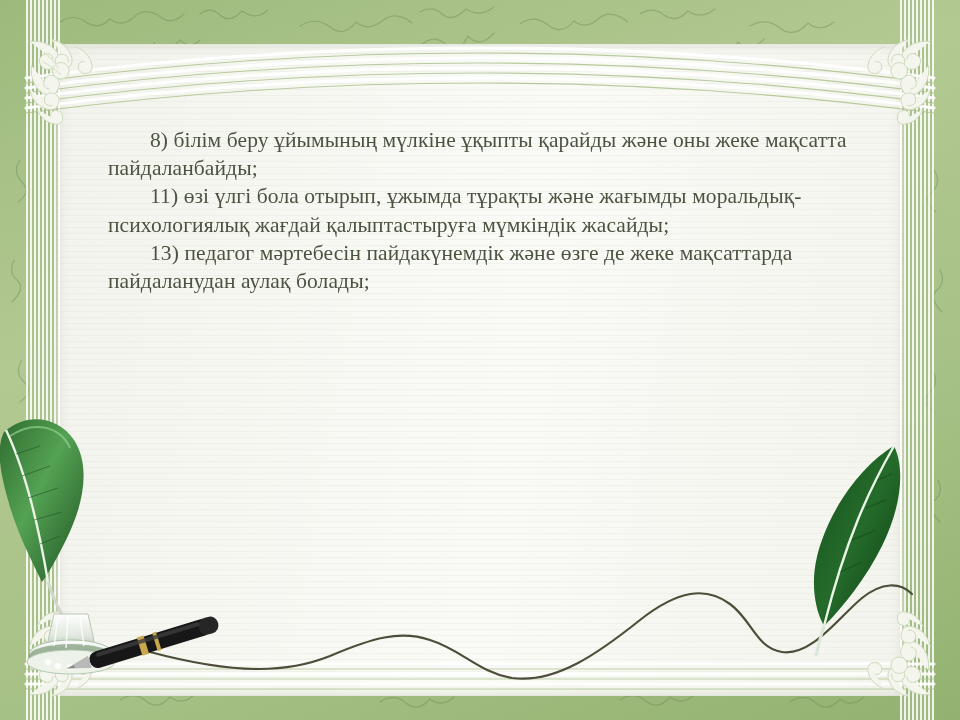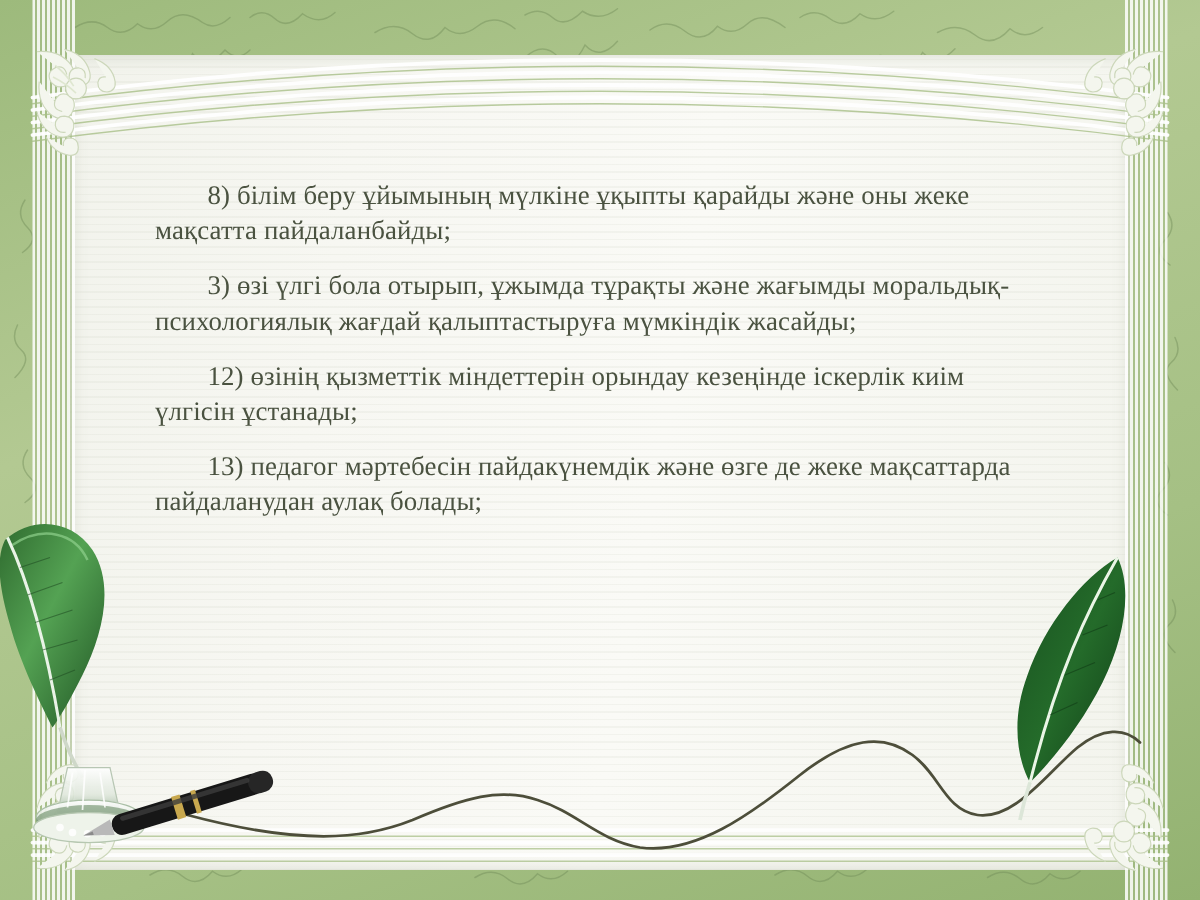--- a/index.html
+++ b/index.html
@@ -95,21 +95,21 @@
     position: absolute;
     left: 108px;
     top: 126px;
     width: 748px;
     color: #4a5240;
     font-size: 21.5px;
     line-height: 28.2px;
     letter-spacing: .1px;
   }
   .textblock p {
-    margin: 16px;
+    margin: 0;
     text-indent: 42px;
     white-space: pre-wrap;
   }
 
   
   .obj { position: absolute; pointer-events: none; }
   .quill-left  { left: -4px;  top: 404px;  width: 190px; height: 300px; }
   .quill-right { right: 44px; bottom: 30px; width: 150px; height: 260px; }
   .inkline     { left: 0; bottom: 0; width: 960px; height: 160px; }
   .penobj      { left: 52px; bottom: 28px; width: 190px; height: 90px; }
@@ -315,18 +315,17 @@
       <rect x="88" y="33" width="7" height="19" fill="#c8a84e"></rect>
       <rect x="104" y="33" width="4" height="19" fill="#c8a84e"></rect>
       <path d="M36 36 L12 42 L36 49 Z" fill="#b9b9b9"></path>
       <path d="M20 41 L12 42 L20 44 Z" fill="#8a8a8a"></path>
       <rect x="44" y="36" width="108" height="4" rx="2" fill="#3c3c3c" opacity=".8"></rect>
     </g>
   </svg>
 
   <div class="textblock">
     <p>8) білім беру ұйымының мүлкіне ұқыпты қарайды және оны жеке мақсатта пайдаланбайды;</p>
-    <p>3) өзі үлгі бола отырып, ұжымда тұрақты және жағымды моральдық-психологиялық жағдай қалыптастыруға мүмкіндік жасайды;</p>
-    <p>12) өзінің қызметтік міндеттерін орындау кезеңінде іскерлік киім үлгісін ұстанады;</p>
+    <p>11) өзі үлгі бола отырып, ұжымда тұрақты және жағымды моральдық-психологиялық жағдай қалыптастыруға мүмкіндік жасайды;</p>
     <p>13) педагог мәртебесін пайдакүнемдік және өзге де жеке мақсаттарда пайдаланудан аулақ болады;</p>
   </div>
 
 </div>
 
 </body></html>

